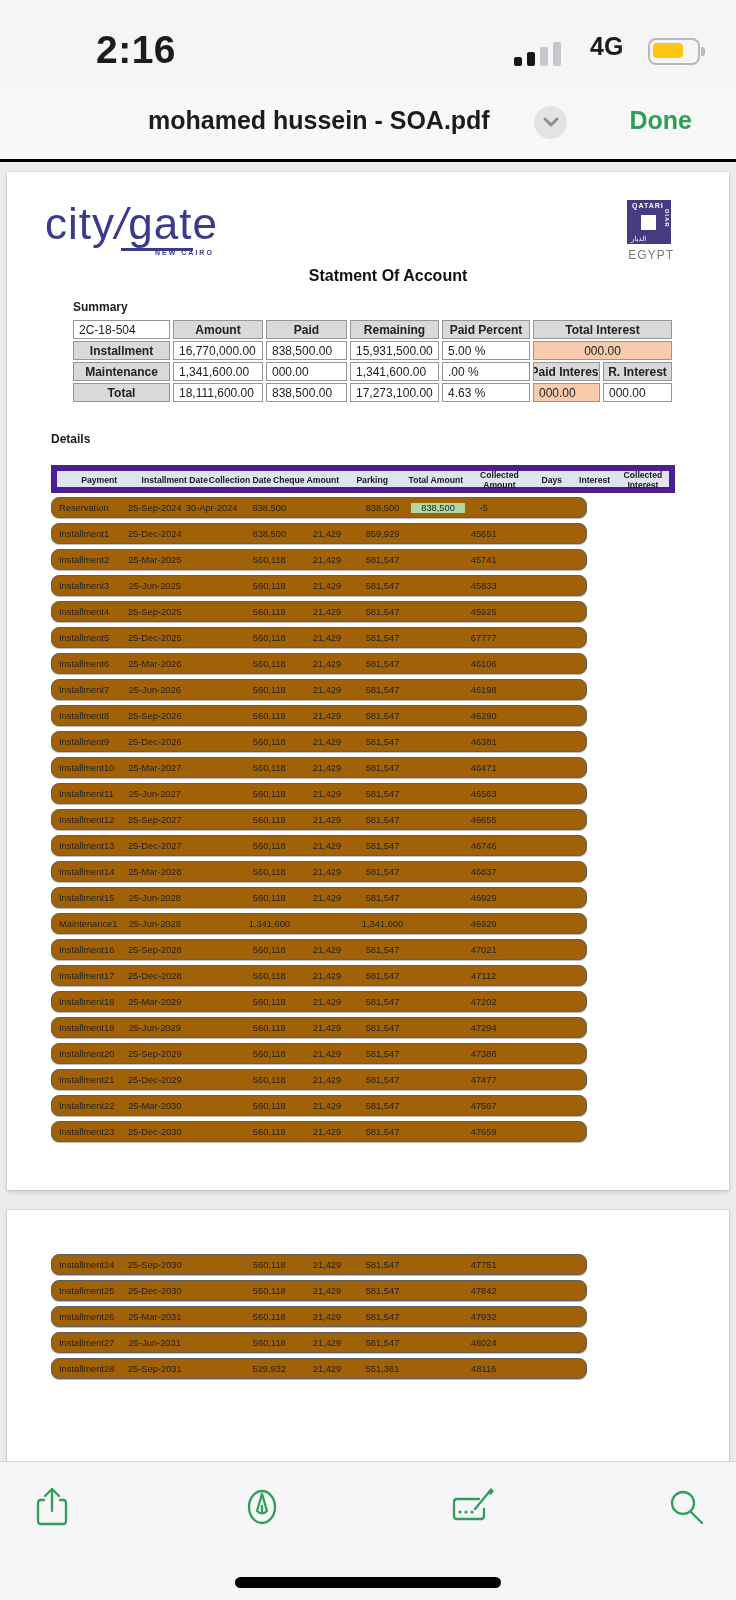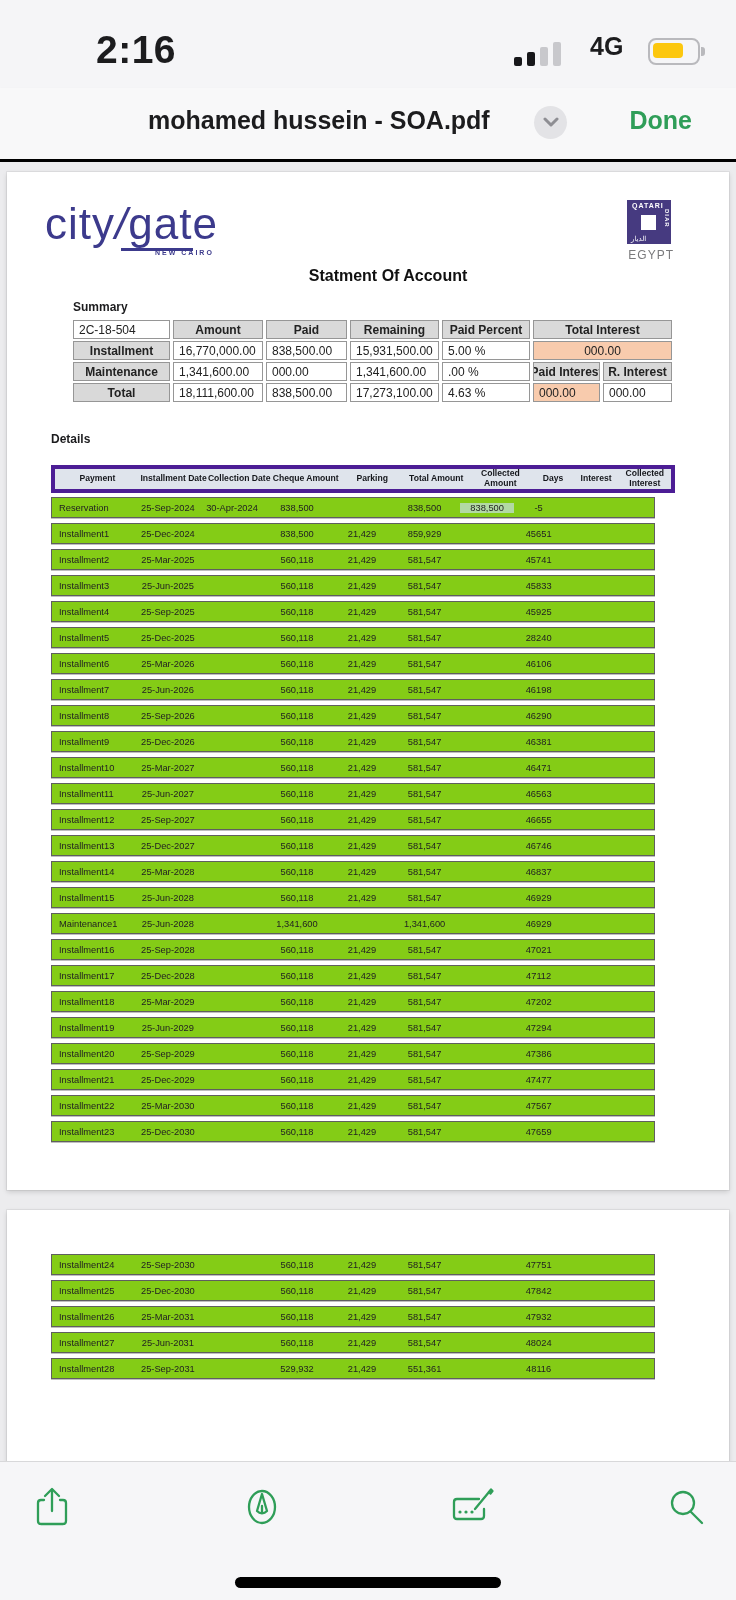--- a/index.html
+++ b/index.html
@@ -64,28 +64,28 @@
   .scell { border:1px solid #969696; background:#fff; display:flex; align-items:center;
            padding:0 5px; color:#222; overflow:hidden; white-space:nowrap; }
   .scell.hdr { background:#d9d9d9; justify-content:center; font-weight:700; }
   .scell.peach { background:#f8cbad; }
   .scell.center { justify-content:center; }
   .span2 { grid-column:span 2; }
 
   
   #details-label { position:absolute; left:44px; top:260px; font-size:12px; font-weight:700; }
   #details-header { position:absolute; left:44px; top:293px; width:624px; height:28px;
-                    background:#dfe4ec; border:4px solid #4c1d95; display:grid; align-items:center;
+                    background:#dfe4ec; border:6px solid #4c1d95; display:grid; align-items:center;
                     grid-template-columns:13.8% 10.9% 10.4% 11.2% 10.4% 10.4% 10.4% 6.7% 7.3% 8.5%; }
   #details-header .hc { font-size:8.6px; font-weight:700; text-align:center; line-height:1.15; color:#15171c; }
   .rows-block { position:absolute; left:44px; width:624px; }
   #rows-page1 { top:325px; }
   #rows-page2 { top:44px; }
-  .drow { width:604px; height:21px; margin-bottom:5px; background:#84cc16;
-          border:1.2px solid #5f5f5f; border-radius:0; display:grid; align-items:center;
+  .drow { width:536px; height:21px; margin-bottom:5px; background:#a16207;
+          border:1.2px solid #5f5f5f; border-radius:8px; display:grid; align-items:center;
           grid-template-columns:13.8% 10.9% 10.4% 11.2% 10.4% 10.4% 10.4% 6.7% 7.3% 8.5%;
           font-size:9.3px; color:#222; box-shadow:0 1px 0 rgba(0,0,0,.25); }
   .drow .c { text-align:center; overflow:hidden; white-space:nowrap; }
   .drow .c:first-child { text-align:left; padding-left:7px; }
   .drow .hl { background:#b2d9a4; padding:3px 10px; border-radius:1px; }
 
   
   #toolbar { position:absolute; top:1461px; left:0; width:736px; height:139px; background:#f6f6f8;
              border-top:1px solid #d8d8da; }
   .tool-btn { position:absolute; top:22px; width:48px; height:48px; background:none; border:none;
@@ -265,21 +265,21 @@
   </div>
 
   <div class="drow">
     <div class="c">Installment5</div>
     <div class="c">25-Dec-2025</div>
     <div class="c"></div>
     <div class="c">560,118</div>
     <div class="c">21,429</div>
     <div class="c">581,547</div>
     <div class="c"></div>
-    <div class="c">28240</div>
+    <div class="c">67777</div>
     <div class="c"></div>
     <div class="c"></div>
   </div>
 
   <div class="drow">
     <div class="c">Installment6</div>
     <div class="c">25-Mar-2026</div>
     <div class="c"></div>
     <div class="c">560,118</div>
     <div class="c">21,429</div>

